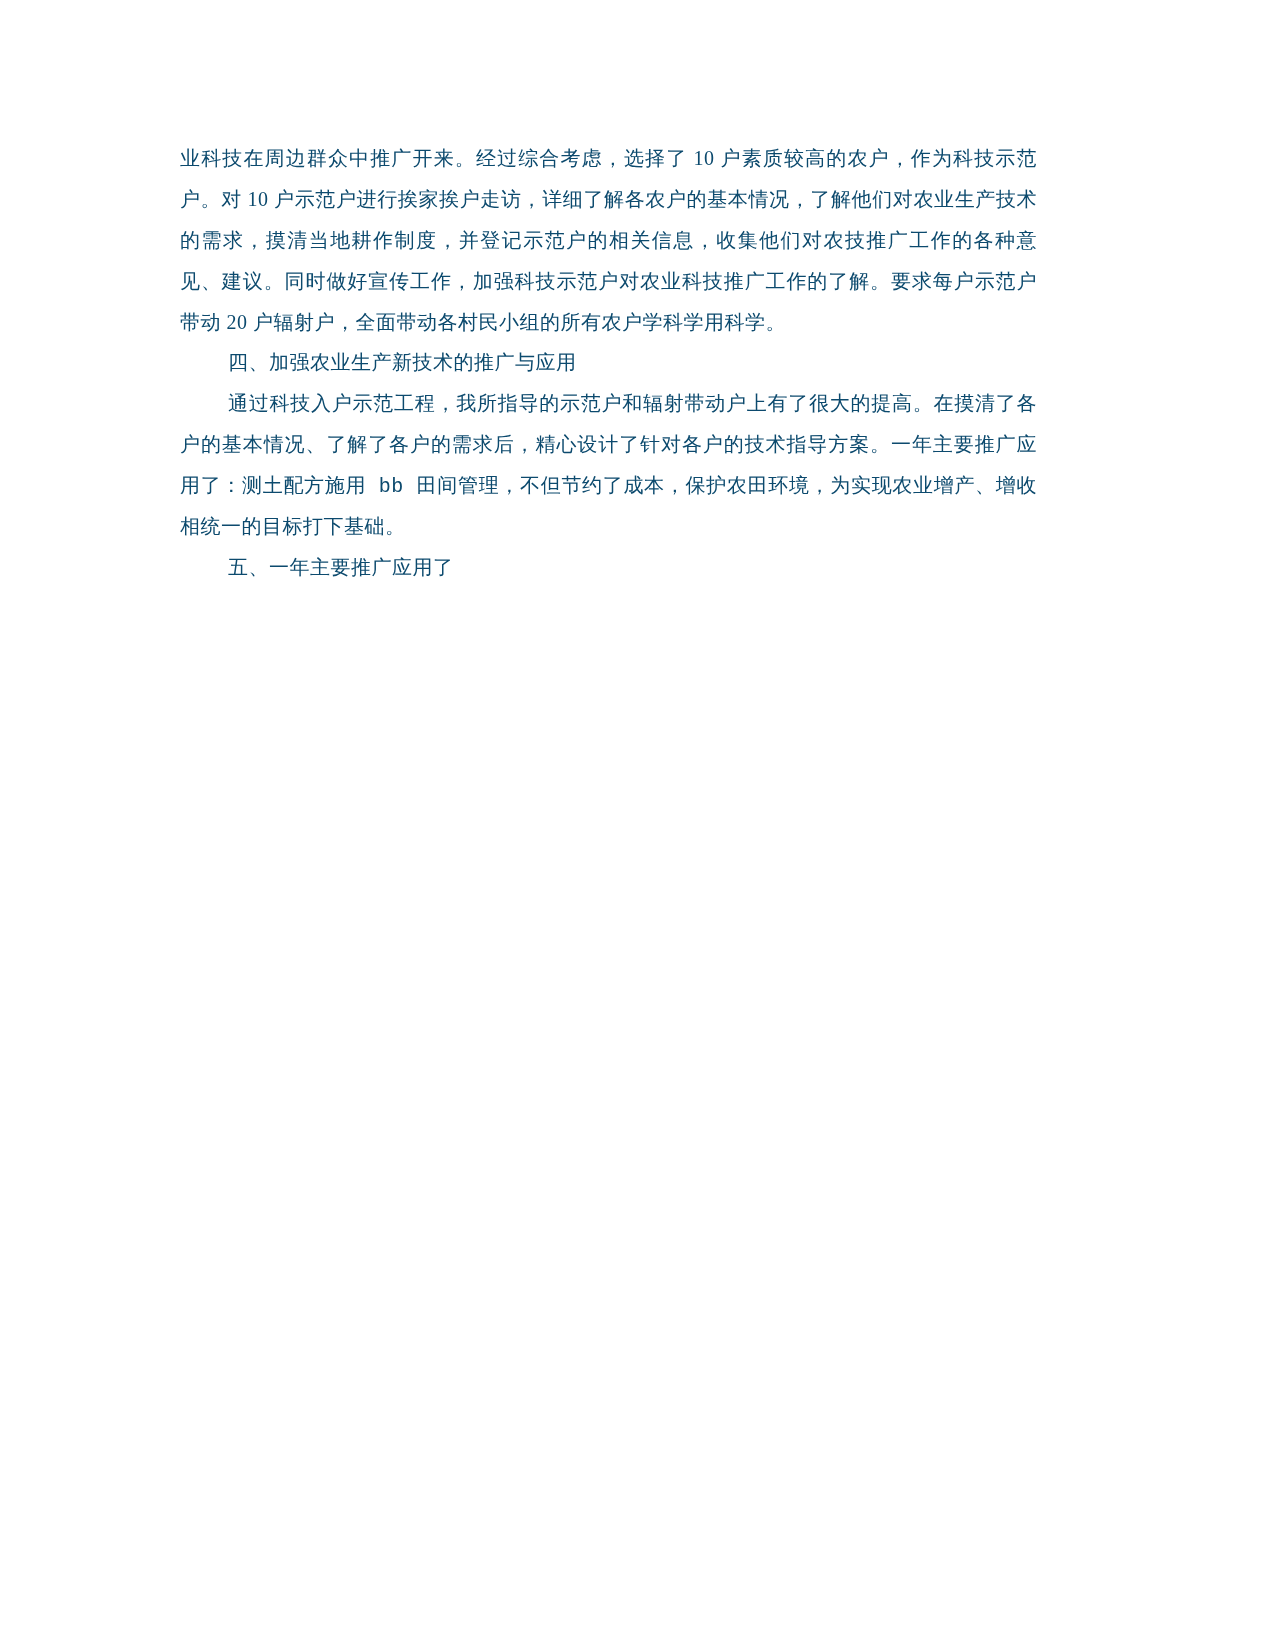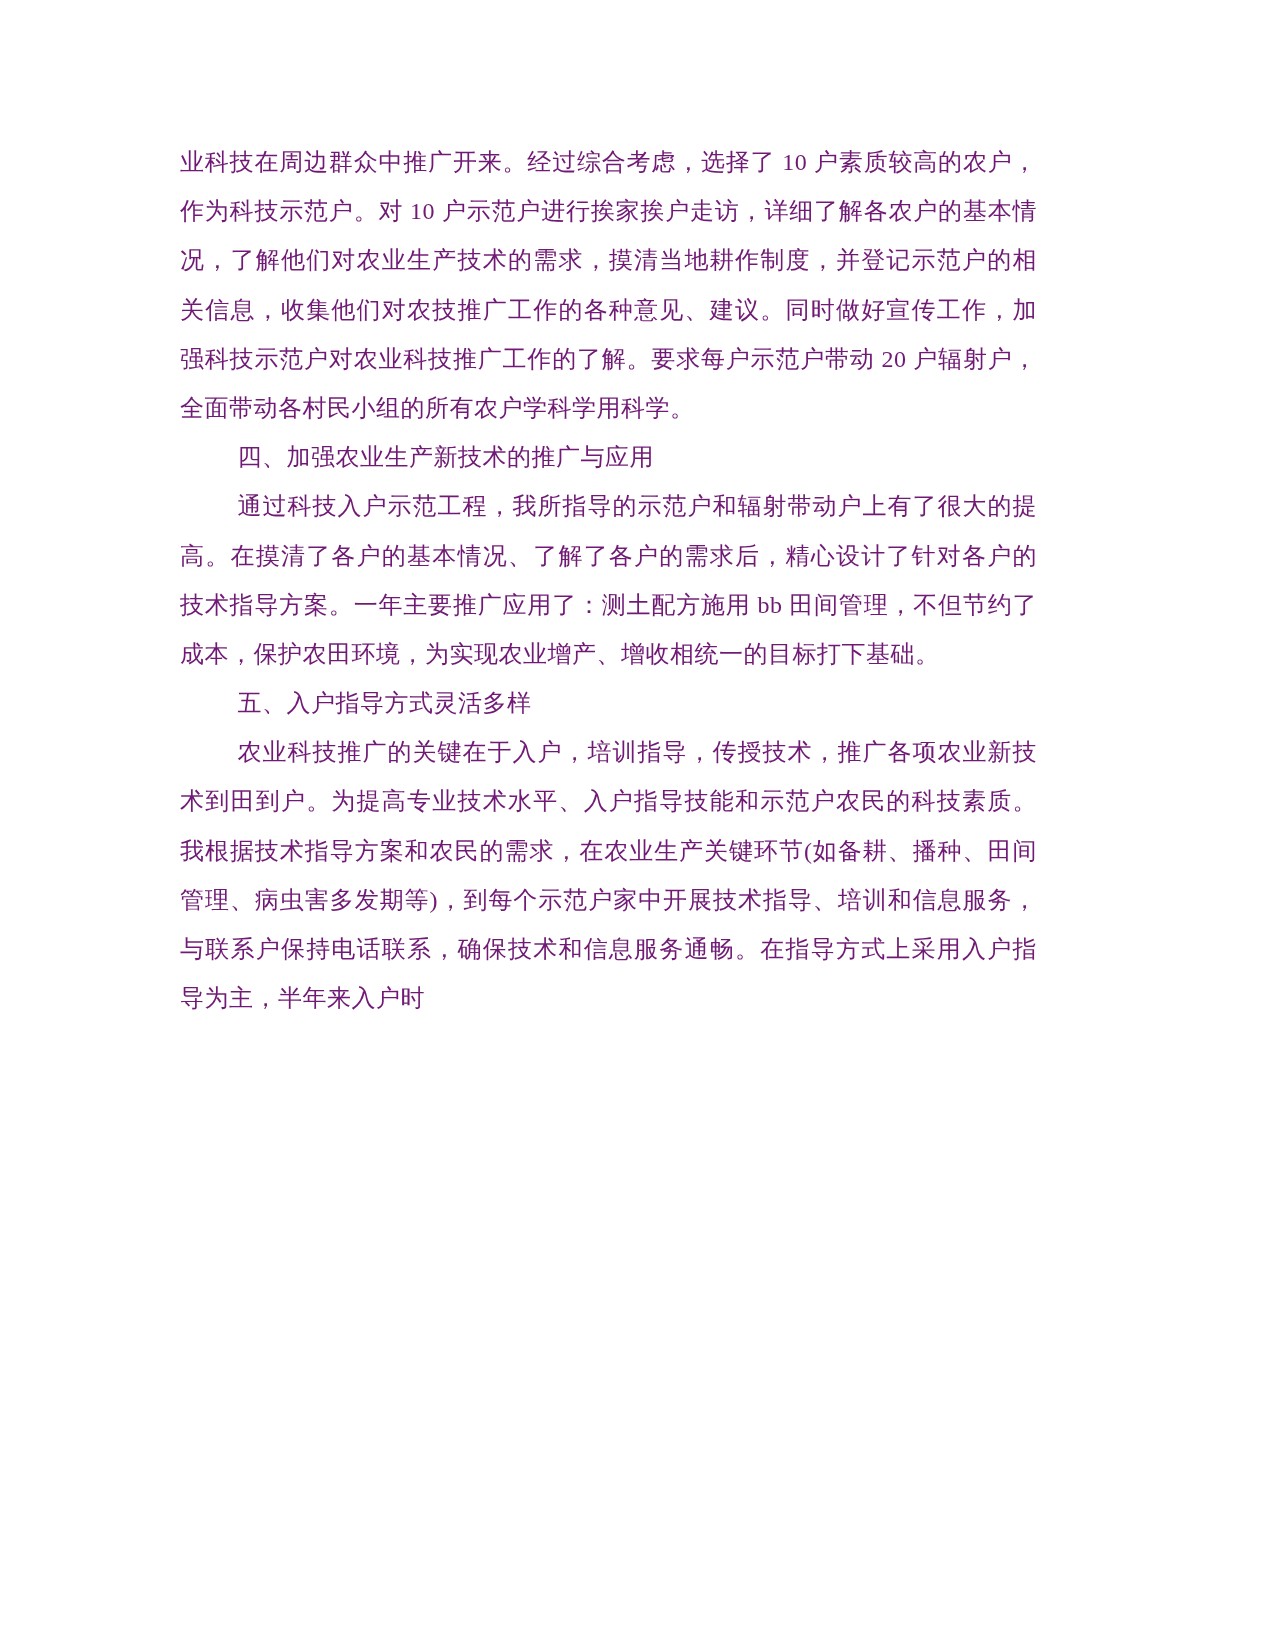--- a/index.html
+++ b/index.html
@@ -12,38 +12,38 @@
       width: 1275px;
       height: 1650px;
       margin: 0 auto;
       background: #ffffff;
       box-sizing: border-box;
       padding: 138px 238px 0 180px;
       overflow: hidden;
     }
     .doc-text {
       font-family: "Liberation Serif", "DejaVu Serif", serif;
-      font-size: 24px;
+      font-size: 20px;
       line-height: 2.05;
-      color: #701a75;
+      color: #0c4a6e;
       text-align: justify;
       letter-spacing: 0.5px;
     }
     .doc-text p {
       margin: 0;
       padding: 0;
     }
     .doc-text p.indent {
       text-indent: 2.4em;
+      font-family: Liberation Mono, monospace;
     }
   </style>
 </head>
 <body>
 
 <div class="page">
   <div class="doc-text">
     <p>业科技在周边群众中推广开来。经过综合考虑，选择了 10 户素质较高的农户，作为科技示范户。对 10 户示范户进行挨家挨户走访，详细了解各农户的基本情况，了解他们对农业生产技术的需求，摸清当地耕作制度，并登记示范户的相关信息，收集他们对农技推广工作的各种意见、建议。同时做好宣传工作，加强科技示范户对农业科技推广工作的了解。要求每户示范户带动 20 户辐射户，全面带动各村民小组的所有农户学科学用科学。</p>
     <p class="indent">四、加强农业生产新技术的推广与应用</p>
     <p class="indent">通过科技入户示范工程，我所指导的示范户和辐射带动户上有了很大的提高。在摸清了各户的基本情况、了解了各户的需求后，精心设计了针对各户的技术指导方案。一年主要推广应用了：测土配方施用 bb 田间管理，不但节约了成本，保护农田环境，为实现农业增产、增收相统一的目标打下基础。</p>
-    <p class="indent">五、入户指导方式灵活多样</p>
-    <p class="indent">农业科技推广的关键在于入户，培训指导，传授技术，推广各项农业新技术到田到户。为提高专业技术水平、入户指导技能和示范户农民的科技素质。我根据技术指导方案和农民的需求，在农业生产关键环节(如备耕、播种、田间管理、病虫害多发期等)，到每个示范户家中开展技术指导、培训和信息服务，与联系户保持电话联系，确保技术和信息服务通畅。在指导方式上采用入户指导为主，半年来入户时</p>
+    <p class="indent">五、一年主要推广应用了</p>
   </div>
 </div>
 
 </body></html>

